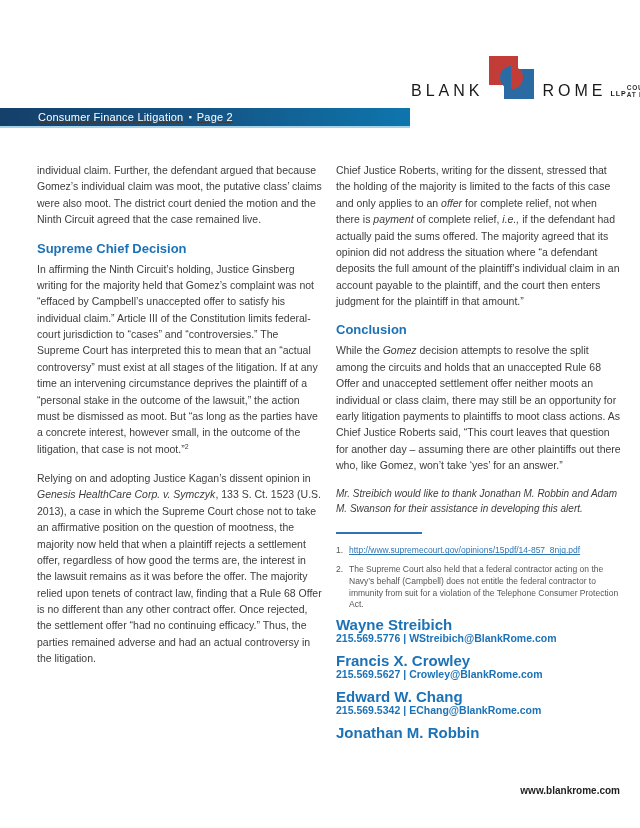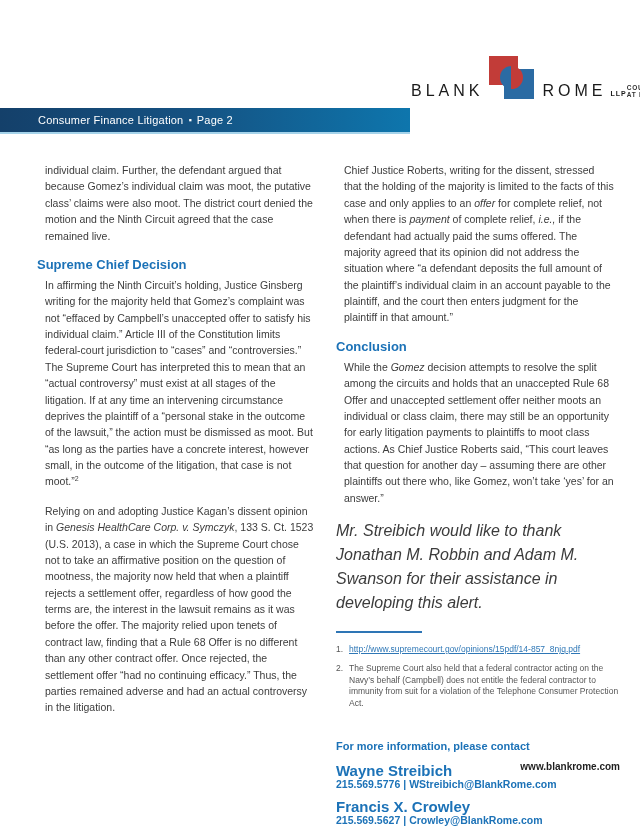--- a/index.html
+++ b/index.html
@@ -14,48 +14,48 @@
   .logo-mark .sq-red{position:absolute;left:0;top:0;width:29px;height:29px;background:#c23c38;}
   .logo-mark .sq-blue{position:absolute;left:15px;top:13px;width:30px;height:30px;background:#2b6ba3;}
   .logo-mark .circle{position:absolute;left:11px;top:10px;width:23px;height:23px;border-radius:50%;
     background:linear-gradient(90deg,#2b6ba3 0 50%,#c23c38 50% 100%);}
   .logo-right{display:flex;flex-direction:row;margin-top:14px;}
   .logo-row{display:flex;align-items:baseline;}
   .logo-llp{font-size:7px;letter-spacing:1px;color:#1a1a1a;margin-left:4px;font-weight:700;}
   .logo-tagline{font-size:6.5px;letter-spacing:0.8px;color:#333;font-weight:700;margin-top:2px;}
   
   .header-bar{
-    position:absolute;top:108px;left:0;width:410px;height:26px;
+    position:absolute;top:108px;left:0;width:410px;height:20px;
     background:linear-gradient(90deg,#14406a 0%,#155181 45%,#0e76ad 100%);
     border-bottom:2px solid #a5d3ea;
-    display:flex;align-items:center;padding-left:38px;box-sizing:border-box;
+    display:flex;align-items:center;padding-left:38px;box-sizing:border-box;text-decoration:underline;
   }
   .header-bar .txt{color:#ffffff;font-size:11px;letter-spacing:0.2px;}
   .header-bar .bullet{margin:0 5px;font-size:9px;}
   
   .content{position:absolute;top:162px;left:37px;width:585px;display:flex;gap:13px;}
   .col{width:286px;flex:none;}
-  p.body{font-size:10.5px;line-height:1.56;margin:0 8px 13px;}
+  p.body{font-size:10.5px;line-height:1.56;margin:0 0 13px;}
   h2.sec{font-size:13px;font-weight:700;color:#1c72b7;margin:1px 0 5px;}
   sup{font-size:7px;line-height:0;}
-  .note{font-size:16px;line-height:1.5;font-style:italic;margin:3px 0 16px;}
+  .note{font-size:10px;line-height:1.5;font-style:italic;margin:3px 0 16px;}
   
   .fn-divider{width:86px;border-top:2px solid #2e75b5;margin:0 0 11px;}
   .footnote{display:flex;font-size:8.5px;line-height:1.38;color:#565656;margin:0 0 7px;}
   .fn-num{width:13px;flex:none;}
   .fn-link{color:#2e77b6;text-decoration:underline;word-break:break-all;cursor:pointer;}
   
   .contact-heading{font-size:11px;font-weight:700;color:#1c72b7;margin:30px 0 12px;}
   .contact{margin:0 0 9px;}
   .contact-name{font-size:15px;font-weight:700;color:#1c72b7;line-height:13px;}
   .contact-line{font-size:10.5px;font-weight:700;color:#1c72b7;line-height:14px;}
   .contact-line a{color:#1c72b7;text-decoration:none;cursor:pointer;}
   .contact-line .sep{margin:0 3px;}
   
-  .footer-url{position:absolute;top:761px;right:20px;font-size:10px;font-weight:700;color:#1f1f1f;cursor:pointer;}
+  .footer-url{position:absolute;top:785px;right:20px;font-size:10px;font-weight:700;color:#1f1f1f;cursor:pointer;}
 </style>
 </head>
 <body>
 
 <div class="page">
 
   <div class="logo">
     <span class="logo-word">BLANK</span>
     <div class="logo-mark">
       <div class="sq-red"></div>
@@ -96,21 +96,20 @@
 
       <div class="footnote">
         <span class="fn-num">1.</span>
         <a class="fn-link">http://www.supremecourt.gov/opinions/15pdf/14-857_8njq.pdf</a>
       </div>
       <div class="footnote">
         <span class="fn-num">2.</span>
         <span>The Supreme Court also held that a federal contractor acting on the Navy’s behalf (Campbell) does not entitle the federal contractor to immunity from suit for a violation of the Telephone Consumer Protection Act.</span>
       </div>
 
-      <div class="contact-heading">For more information, please contact</div>
 
       <div class="contact">
         <div class="contact-name">Wayne Streibich</div>
         <div class="contact-line"><span>215.569.5776</span><span class="sep">|</span><a>WStreibich@BlankRome.com</a></div>
       </div>
       <div class="contact">
         <div class="contact-name">Francis X. Crowley</div>
         <div class="contact-line"><span>215.569.5627</span><span class="sep">|</span><a>Crowley@BlankRome.com</a></div>
       </div>
       <div class="contact">

